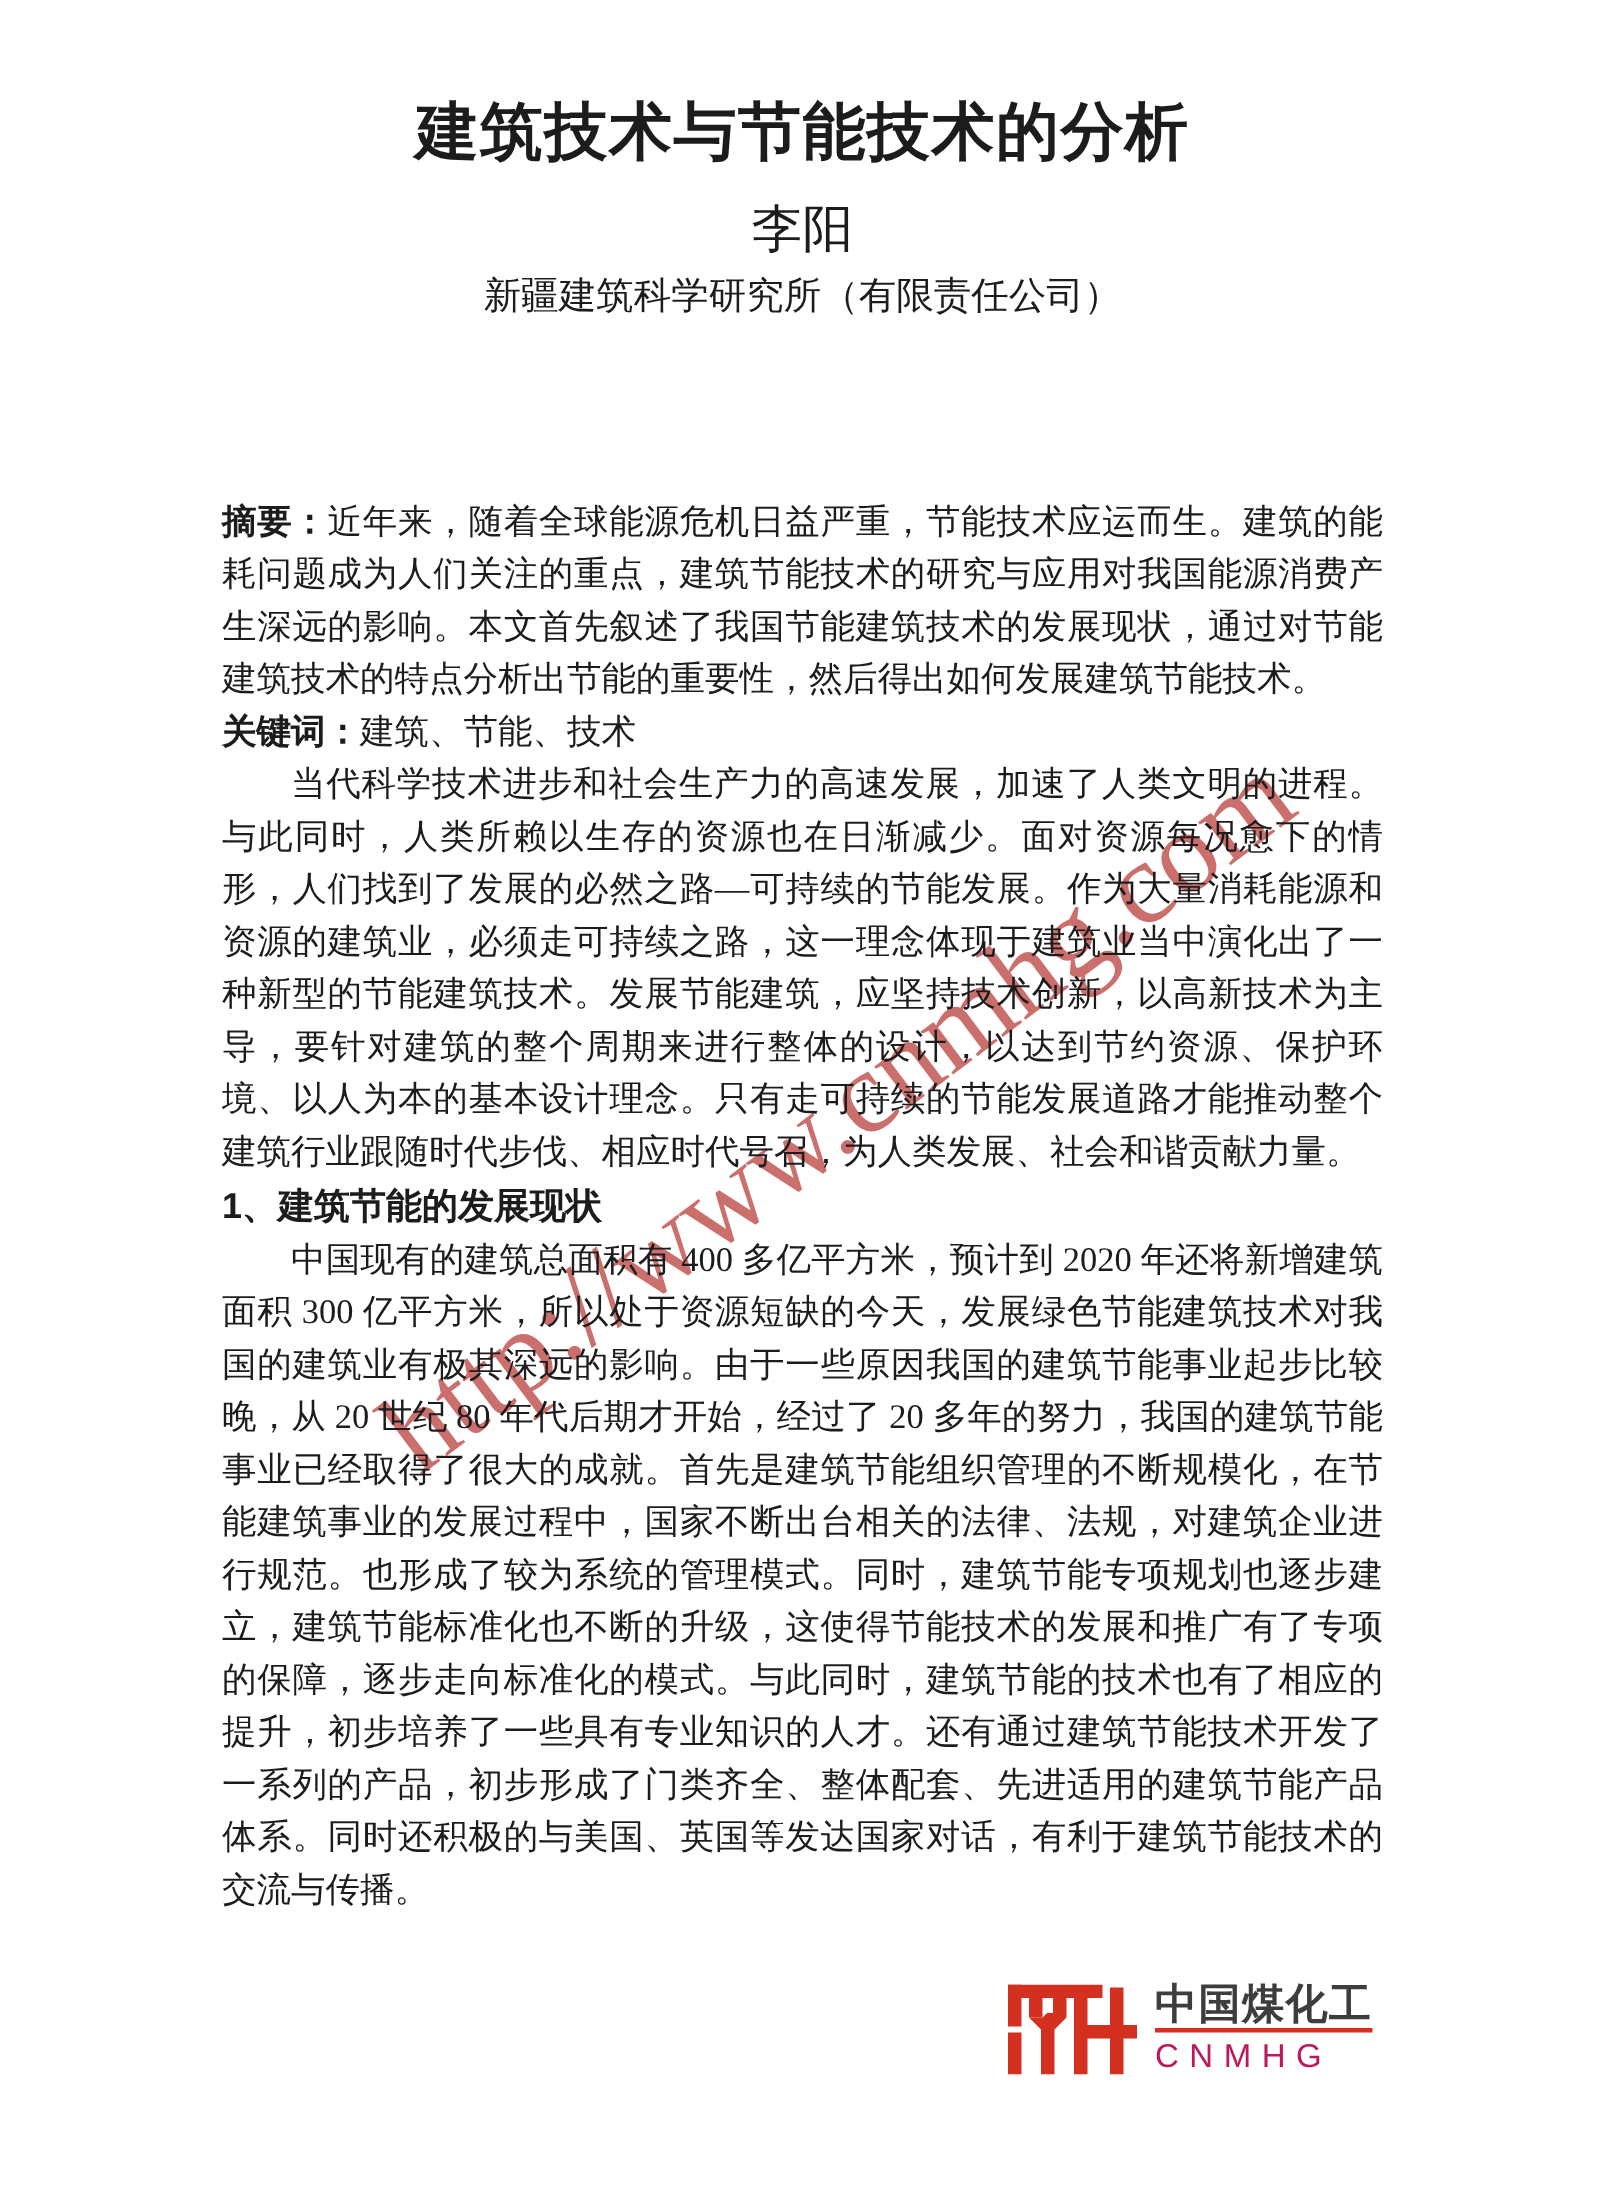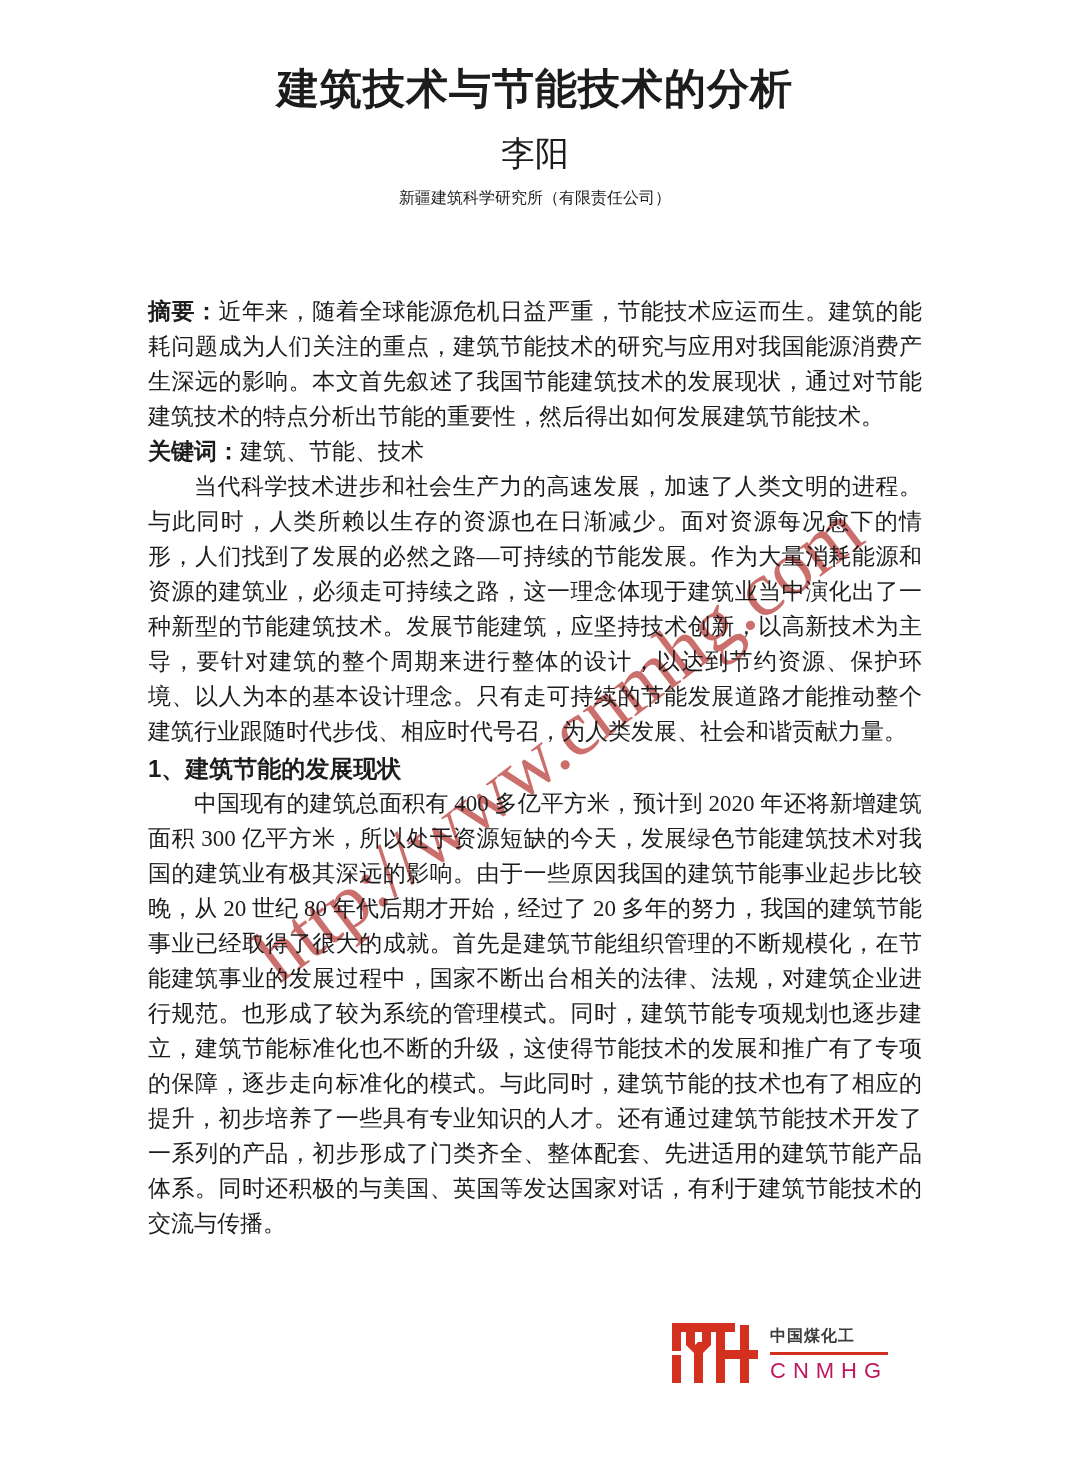--- a/index.html
+++ b/index.html
@@ -49,25 +49,25 @@
   .doc-author {
     margin: 20px 0 0 0;
     text-align: center;
     font-size: 34px;
     line-height: 40px;
     font-weight: normal;
   }
   .doc-affiliation {
     margin: 12px 0 0 0;
     text-align: center;
-    font-size: 16px;
+    font-size: 25px;
     line-height: 24px;
   }
   .body-text {
-    margin-top: 84px;
+    margin-top: 120px;
     font-size: 23px;
     line-height: 35px;
     text-align: justify;
   }
   .para { margin: 0; }
   .indent { text-indent: 2em; }
   .inline-label { font-weight: bold; }
   .sec-heading {
     margin: 2px 0 0 0;
     font-family: "Liberation Sans", "DejaVu Sans", sans-serif;
@@ -88,26 +88,27 @@
     left: 672px;
     top: 1323px;
     z-index: 3;
     display: flex;
     align-items: flex-start;
   }
   .logo-glyph { width: 86px; height: 60px; display: block; }
   .logo-text { margin-left: 12px; }
   .logo-cn {
     font-family: "Liberation Sans", "DejaVu Sans", sans-serif;
-    font-size: 16px;
+    font-size: 28px;
     line-height: 26px;
     color: #3d3d3d;
     font-weight: bold;
     letter-spacing: 1px;
     white-space: nowrap;
+    text-align: center;
   }
   .logo-underline {
     height: 3px;
     background: var(--logo-red, #d4301f);
     margin: 3px 0 4px 0;
   }
   .logo-en {
     font-family: "Liberation Sans", "DejaVu Sans", sans-serif;
     font-size: 22px;
     line-height: 24px;

